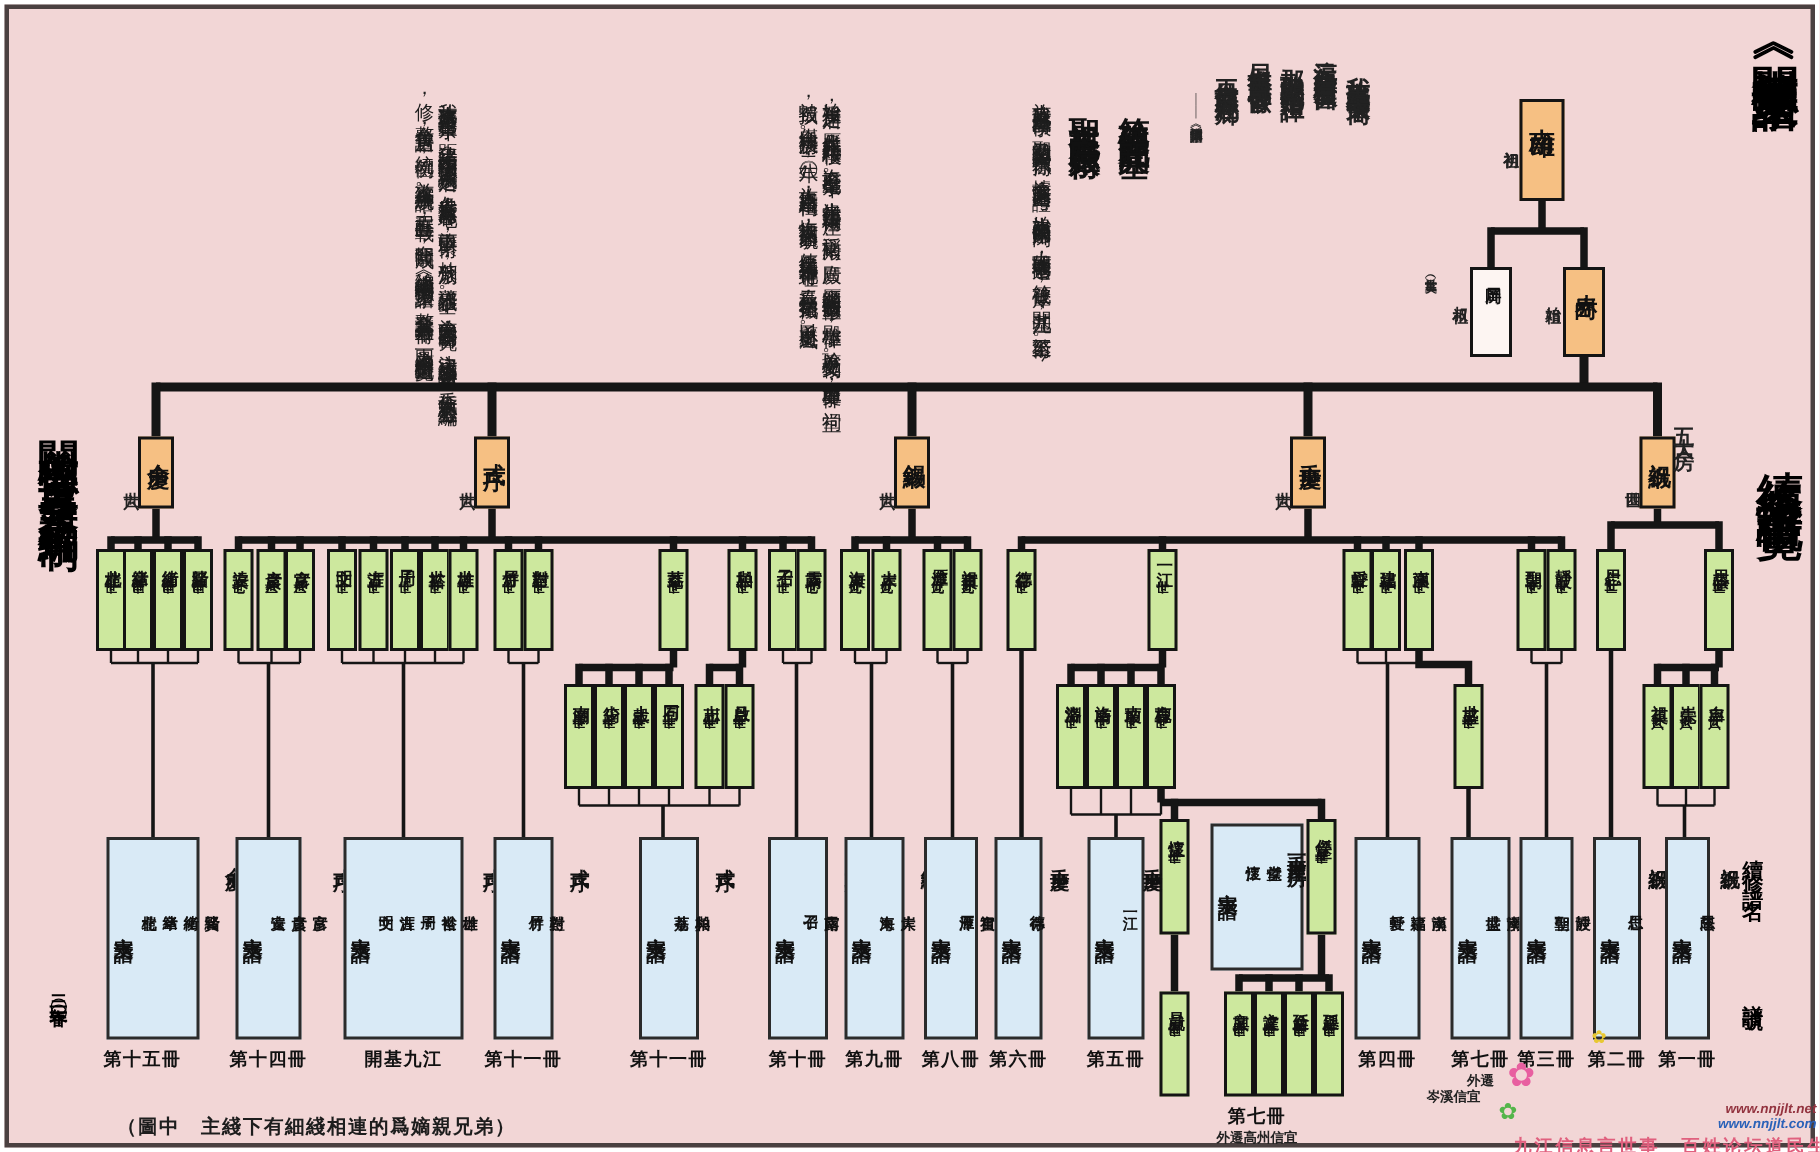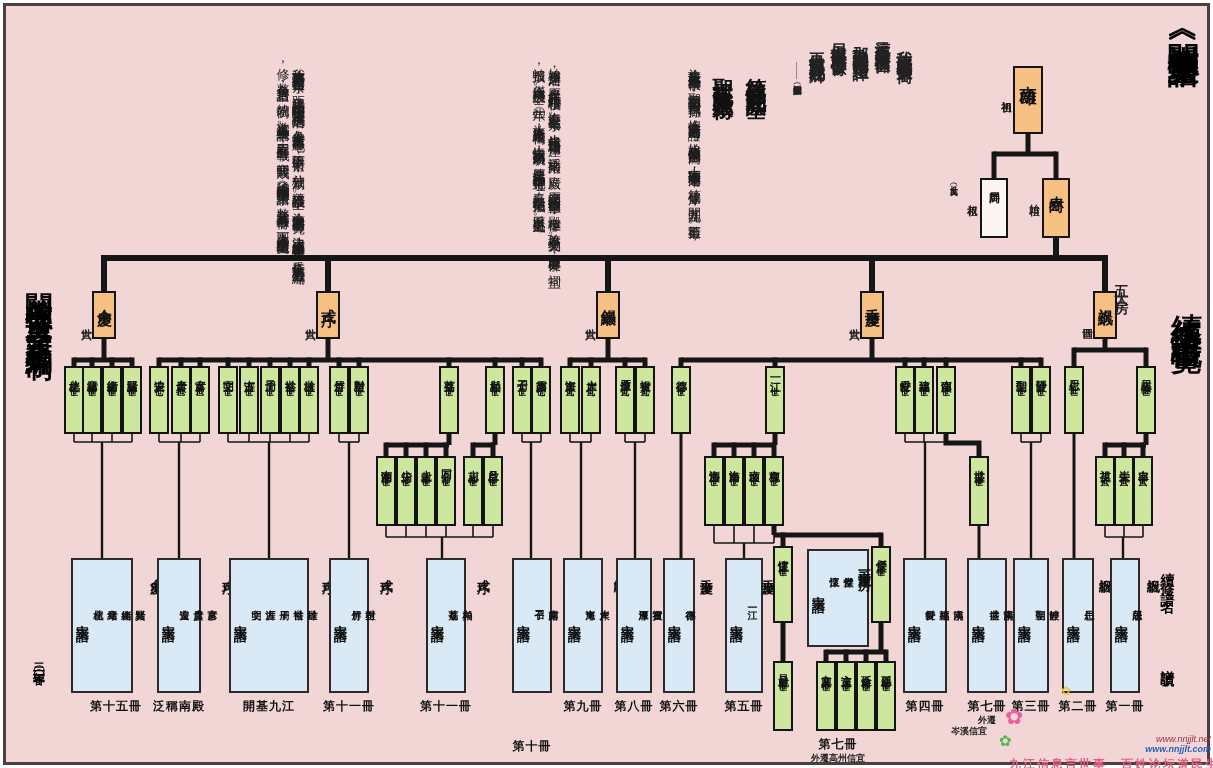--- a/index.html
+++ b/index.html
@@ -58,21 +58,21 @@
   #logo{position:absolute;left:993px;top:684px;width:218px;height:80px;z-index:9;}
   #logo .lg-main{position:absolute;left:26px;top:0px;
        font-family:"Liberation Sans","DejaVu Sans",sans-serif;
        font-size:43px;font-weight:700;font-style:italic;color:#3b86d6;letter-spacing:-2px;
        text-shadow:2px 2px 0 #fff,-2px -2px 0 #fff,2px -2px 0 #fff,-2px 2px 0 #fff,
                    4px 4px 0 #8a5fb4;}
   #logo .fl1{position:absolute;left:6px;top:14px;color:#e85fa0;font-size:22px;}
   #logo .fl2{position:absolute;left:0px;top:42px;color:#54b54a;font-size:15px;}
   #logo .fl3{position:absolute;left:62px;top:-6px;color:#e8c832;font-size:12px;}
   #logo .url1{position:absolute;right:6px;top:44px;font-family:"Liberation Sans",sans-serif;
-       font-size:9px;font-weight:400;color:#93333f;font-style:italic;margin-left:42px;}
+       font-size:9px;font-weight:700;color:#93333f;font-style:italic;margin-left:42px;}
   #logo .url2{position:absolute;right:6px;top:54px;font-family:"Liberation Sans",sans-serif;
        font-size:9px;font-weight:700;color:#2b62b8;font-style:italic;}
   #logo .tagline{position:absolute;left:10px;top:66px;font-size:12px;font-weight:700;
        color:#e0607e;letter-spacing:2px;white-space:nowrap;}
 </style>
 </head>
 <body>
 
 <div id="frame">
 
@@ -448,31 +448,31 @@
       <div class="book" style="left: 65px; top: 552px; width: 62px; height: 135px;">
         <div class="bi v">
           <div class="bl">余慶</div>
           <div class="sl">賢緒</div>
           <div class="sl">衡緒</div>
           <div class="sl">章緒</div>
           <div class="sl">北榿</div>
           <div class="bl tail">宗支譜</div>
         </div>
       </div>
-      <div class="bklbl" style="left: 70px; top: 692px; width: 80px;">第十五冊</div>
+      <div class="bklbl" style="left: 49px; top: 692px; width: 80px;">第十五冊</div>
       <div class="book" style="left: 151px; top: 552px; width: 44px; height: 135px;">
         <div class="bi v">
           <div class="bl">式序</div>
           <div class="sl">彦富</div>
           <div class="sl">彦貴</div>
           <div class="sl">遠安</div>
           <div class="bl tail">宗支譜</div>
         </div>
       </div>
-      <div class="bklbl" style="left: 133px; top: 692px; width: 80px;">泛稱南殿</div>
+      <div class="bklbl" style="left: 133px; top: 692px; width: 80px;">第十四冊</div>
       <div class="book" style="left: 223px; top: 552px; width: 80px; height: 135px;">
         <div class="bi v">
           <div class="bl">式序</div>
           <div class="sl">世雄</div>
           <div class="sl">世裕</div>
           <div class="sl">子周</div>
           <div class="sl">古涯</div>
           <div class="sl">文明</div>
           <div class="bl tail">宗支譜</div>
         </div>
@@ -497,21 +497,21 @@
       </div>
       <div class="bklbl" style="left: 400px; top: 692px; width: 80px;">第十一冊</div>
       <div class="book" style="left: 506px; top: 552px; width: 40px; height: 135px;">
         <div class="bi v">
           <div class="bl">式序</div>
           <div class="sl">露南</div>
           <div class="sl">子召</div>
           <div class="bl tail">宗支譜</div>
         </div>
       </div>
-      <div class="bklbl" style="left: 486px; top: 692px; width: 80px; margin-top: 40px;">第十冊</div>
+      <div class="bklbl" style="left: 486px; top: 692px; width: 80px;">第十冊</div>
       <div class="book" style="left: 557px; top: 552px; width: 40px; height: 135px;">
         <div class="bi v">
           <div class="bl">錫緞</div>
           <div class="sl">大岸</div>
           <div class="sl">海東</div>
           <div class="bl tail">宗支譜</div>
         </div>
       </div>
       <div class="bklbl" style="left: 537px; top: 692px; width: 80px;">第九冊</div>
       <div class="book" style="left: 610px; top: 552px; width: 36px; height: 135px;">
@@ -590,20 +590,21 @@
       <div class="book" style="left: 1104px; top: 552px; width: 30px; height: 135px;">
         <div class="bi v">
           <div class="bl">祝緞</div>
           <div class="sl">思蔭</div>
           <div class="bl tail">宗支譜</div>
         </div>
       </div>
       <div class="bklbl" style="left: 1079px; top: 692px; width: 80px;">第一冊</div>
     </div>
 
+  <div id="footnote">（圖中　主綫下有細綫相連的爲嫡親兄弟）</div>
 
   <div id="logo">
     <span class="fl1">✿</span>
     <span class="fl2">✿</span>
     <span class="fl3">✿</span>
     <span class="url1">www.nnjjlt.net</span>
     <span class="url2">www.nnjjlt.com</span>
     <span class="tagline">九江信息言世事　百姓论坛道民生</span>
   </div>
 </div>

